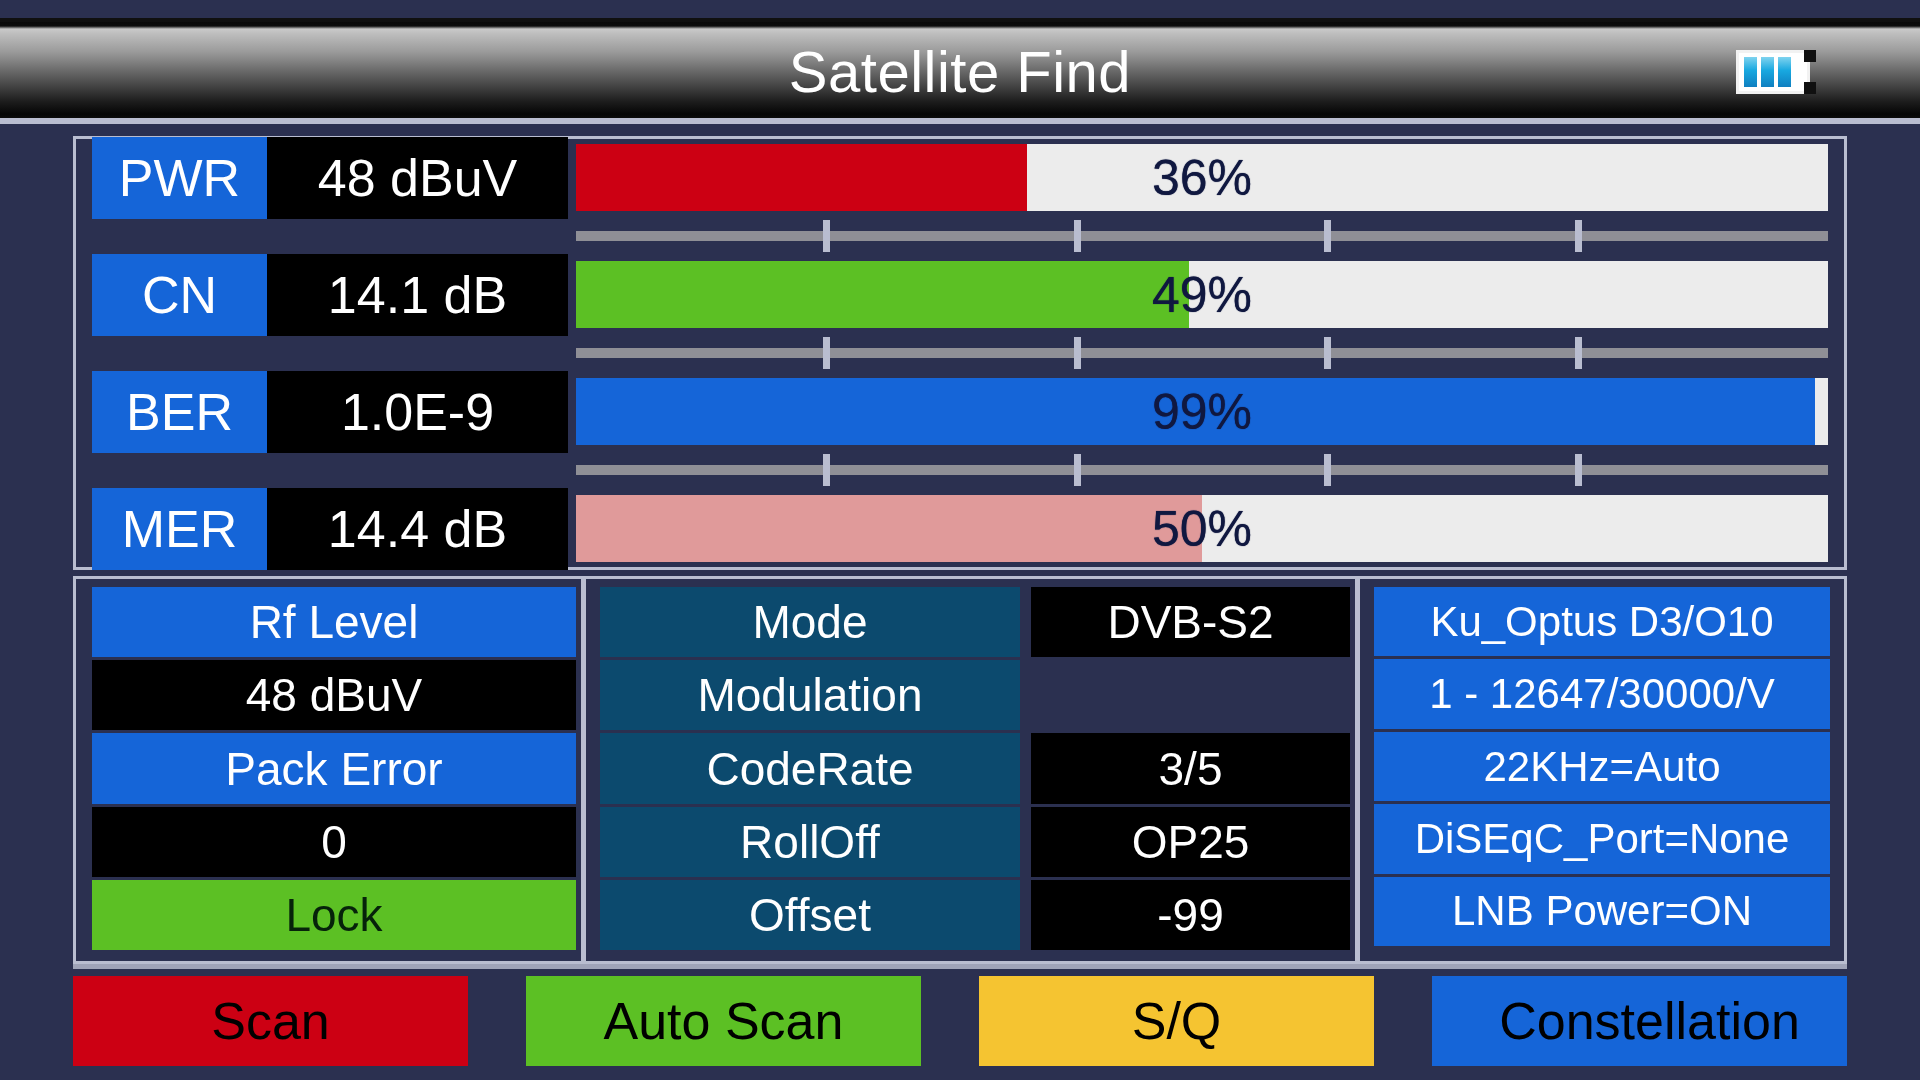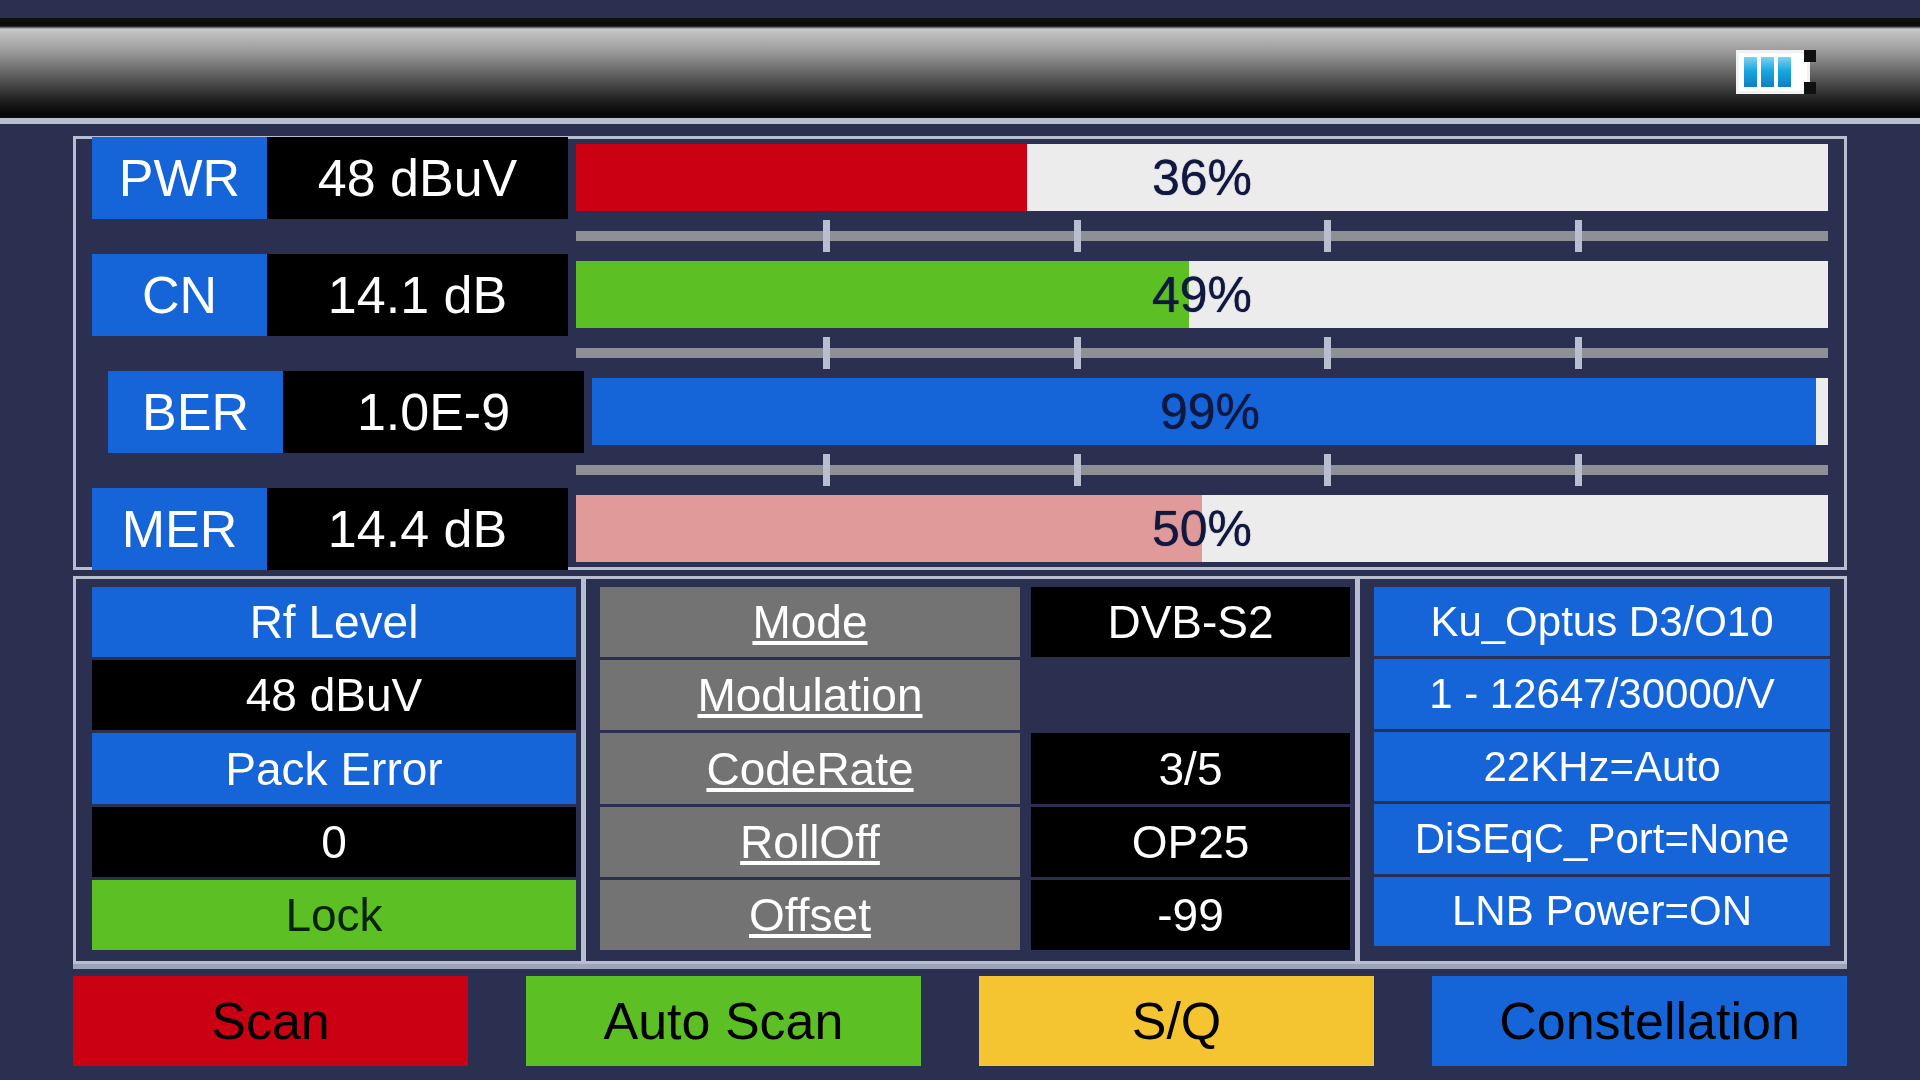--- a/index.html
+++ b/index.html
@@ -104,24 +104,23 @@
     flex:1; display:flex; align-items:center; justify-content:center;
     font-size:46px; line-height:1; margin-bottom:3px;
   }
   .cell-blue  { background:#1565d8; color:#ffffff; }
   .cell-black { background:#000000; color:#ffffff; }
   .cell-green { background:#5cc024; color:#06230a; }
 
   
   .kv-row { flex:1; display:flex; margin-bottom:3px; }
   .kv-key {
-    flex:0 0 420px; background:#737373; color:#ffffff;
+    flex:0 0 420px; background:#0c4a6e; color:#ffffff;
     display:flex; align-items:center; justify-content:center; font-size:46px;
     margin-right:11px;
-    text-decoration:underline;
   }
   .kv-val {
     flex:1; background:#000000; color:#ffffff;
     display:flex; align-items:center; justify-content:center; font-size:46px;
   }
 
   .col-c .cell-blue { font-size:42px; }
 
   
   .btn-bar {
@@ -139,20 +138,21 @@
 </head>
 <body>
 
 <div id="screen">
 
   <div class="top-strip">
     <div class="top-strip-line"></div>
   </div>
 
   <div class="titlebar">
+    <div class="titlebar-text">Satellite Find</div>
     <div class="battery">
       <div class="battery-pins-top"></div>
       <div class="battery-pins-bot"></div>
       <div class="cell"></div>
       <div class="cell"></div>
       <div class="cell"></div>
     </div>
   </div>
   <div class="under-title"></div>
 
@@ -201,21 +201,21 @@
             <div class="sep-right">
               <div class="sep-inner">
                 <div class="sep-line"></div>
                 <div class="sep-tick" style="left: calc(20% - 3px);"></div>
                 <div class="sep-tick" style="left: calc(40% - 3px);"></div>
                 <div class="sep-tick" style="left: calc(60% - 3px);"></div>
                 <div class="sep-tick" style="left: calc(80% - 3px);"></div>
               </div>
             </div>
           </div>
-          <div class="meter-row" style="height: 77px; flex: 0 0 77px; padding-left: 16px;">
+          <div class="meter-row" style="height: 77px; flex: 0 0 77px;">
             <div class="meter-left">
               <div class="m-label">BER</div>
               <div class="m-value">1.0E-9</div>
             </div>
             <div class="meter-right">
               <div class="bar-wrap">
                 <div class="bar-fill" style="width: 99%; background: rgb(21, 101, 216);"></div>
                 <div class="bar-text">99%</div>
               </div>
             </div>

